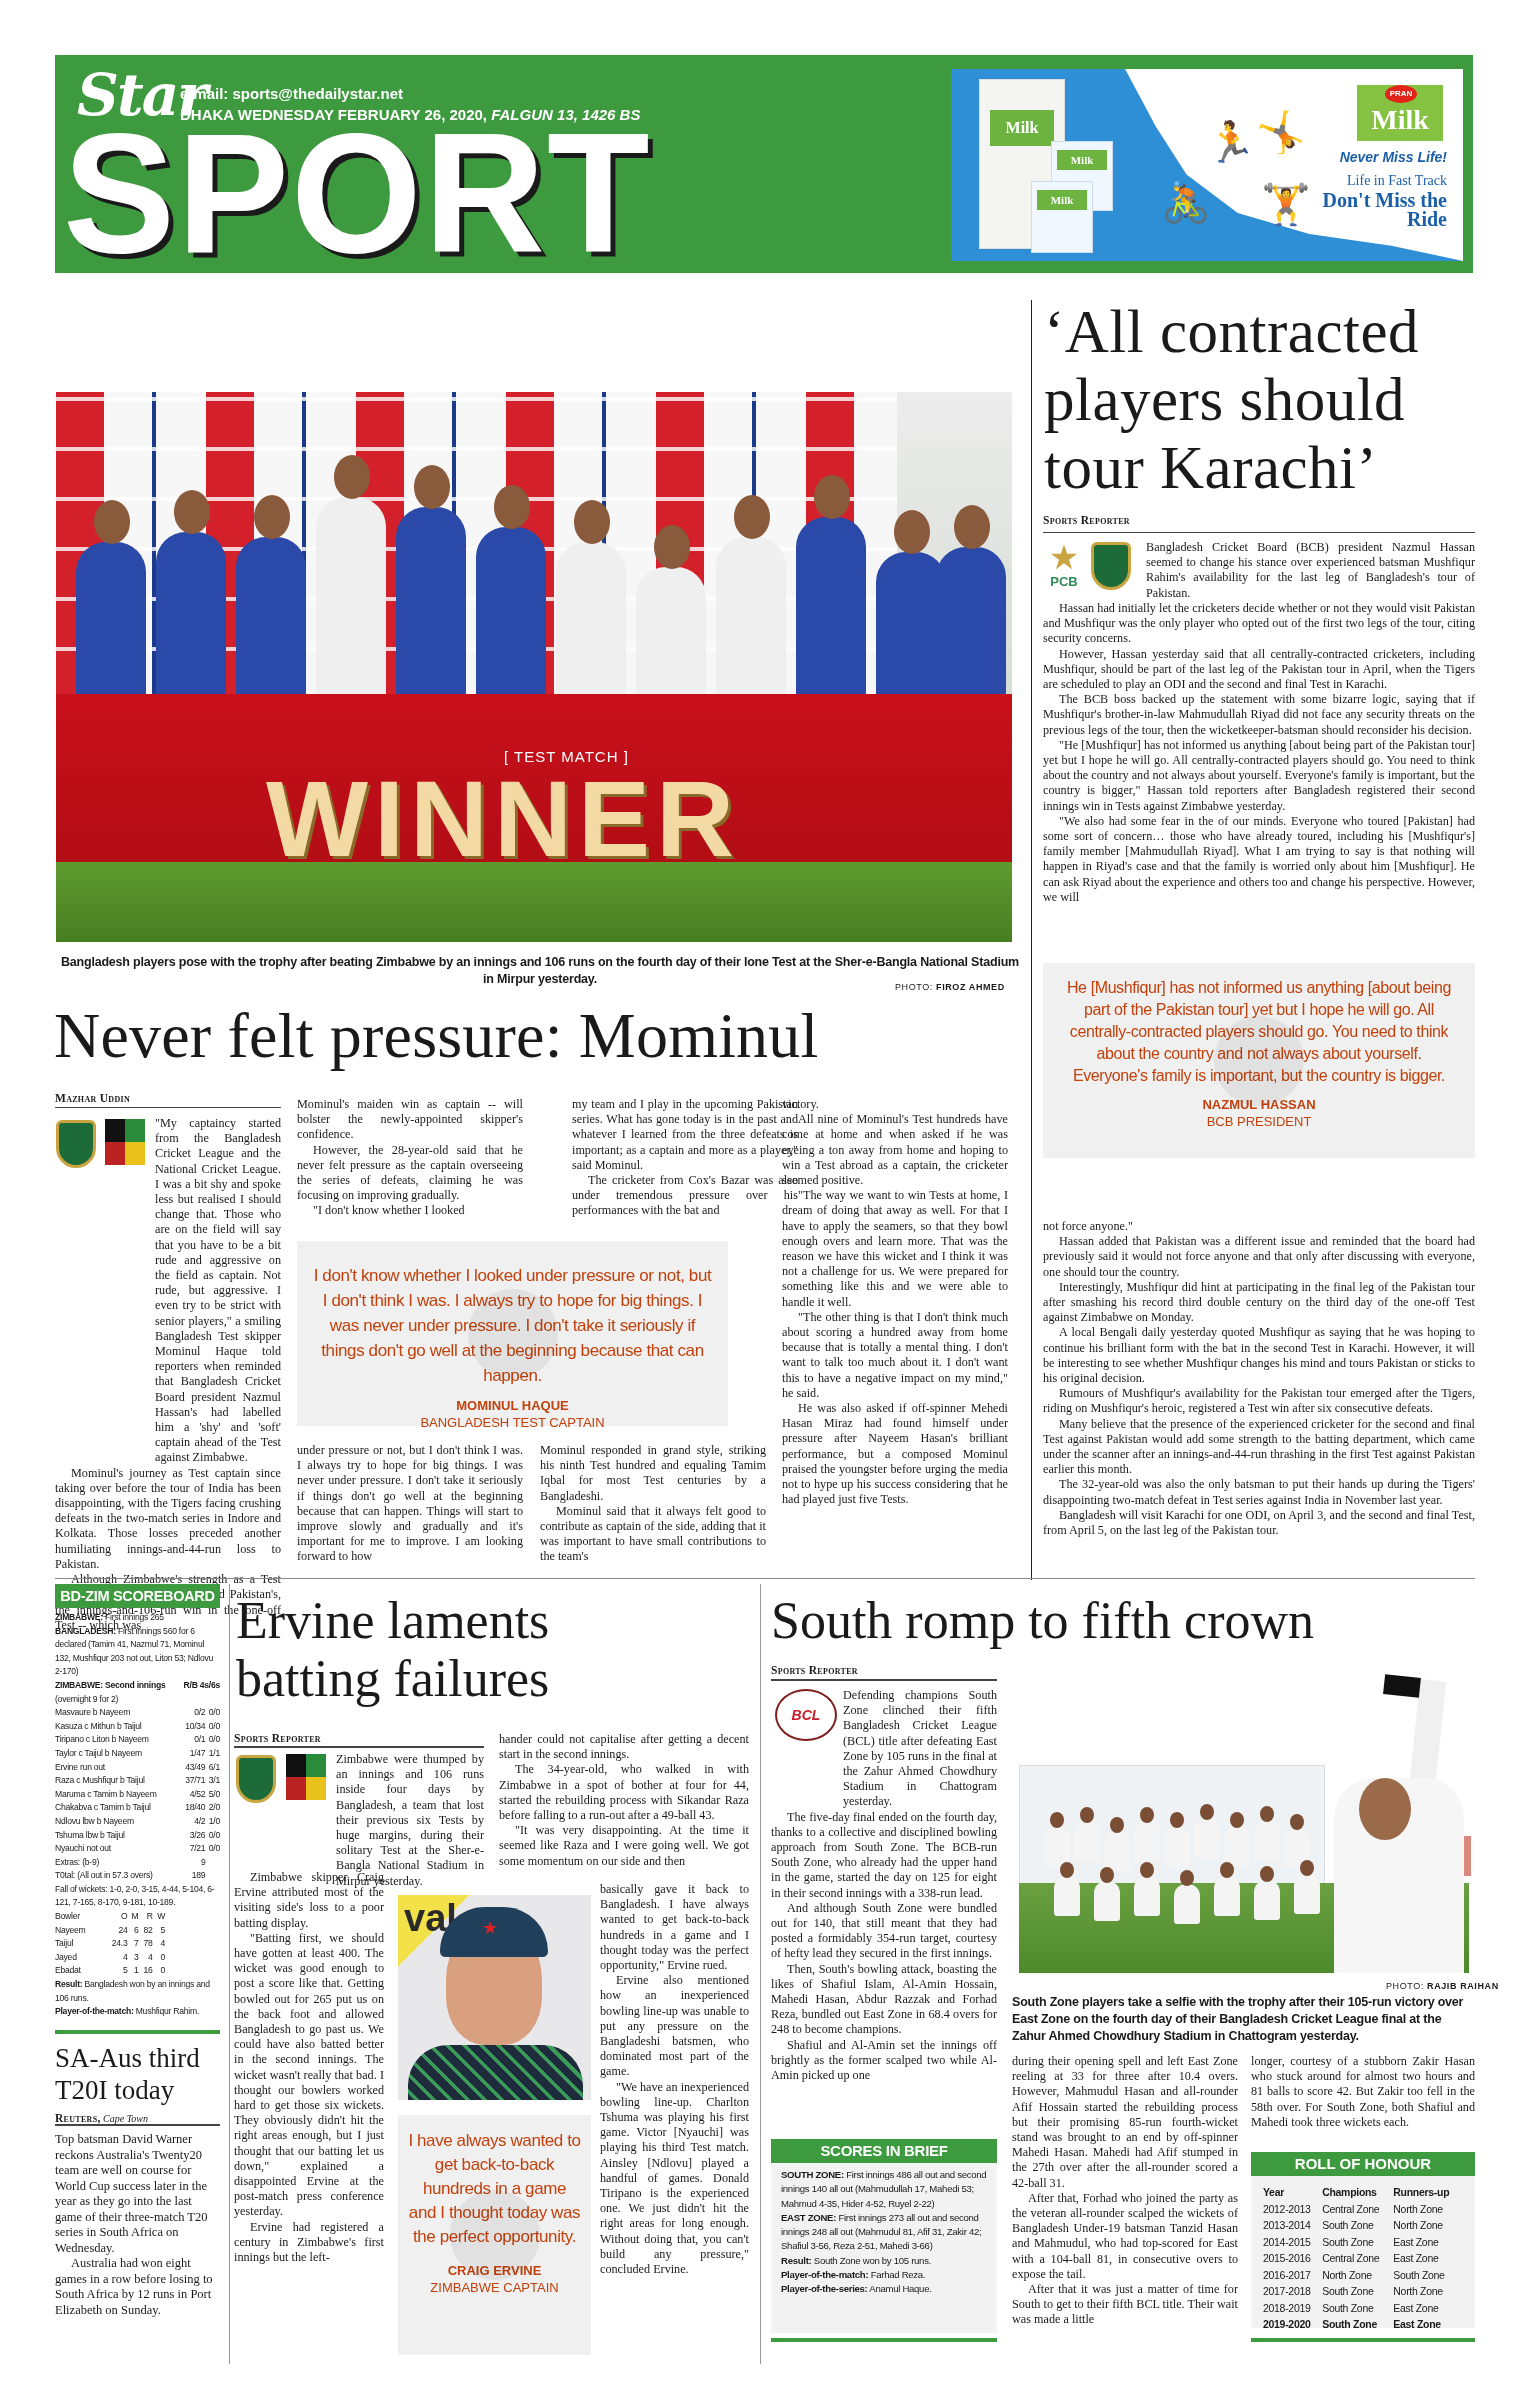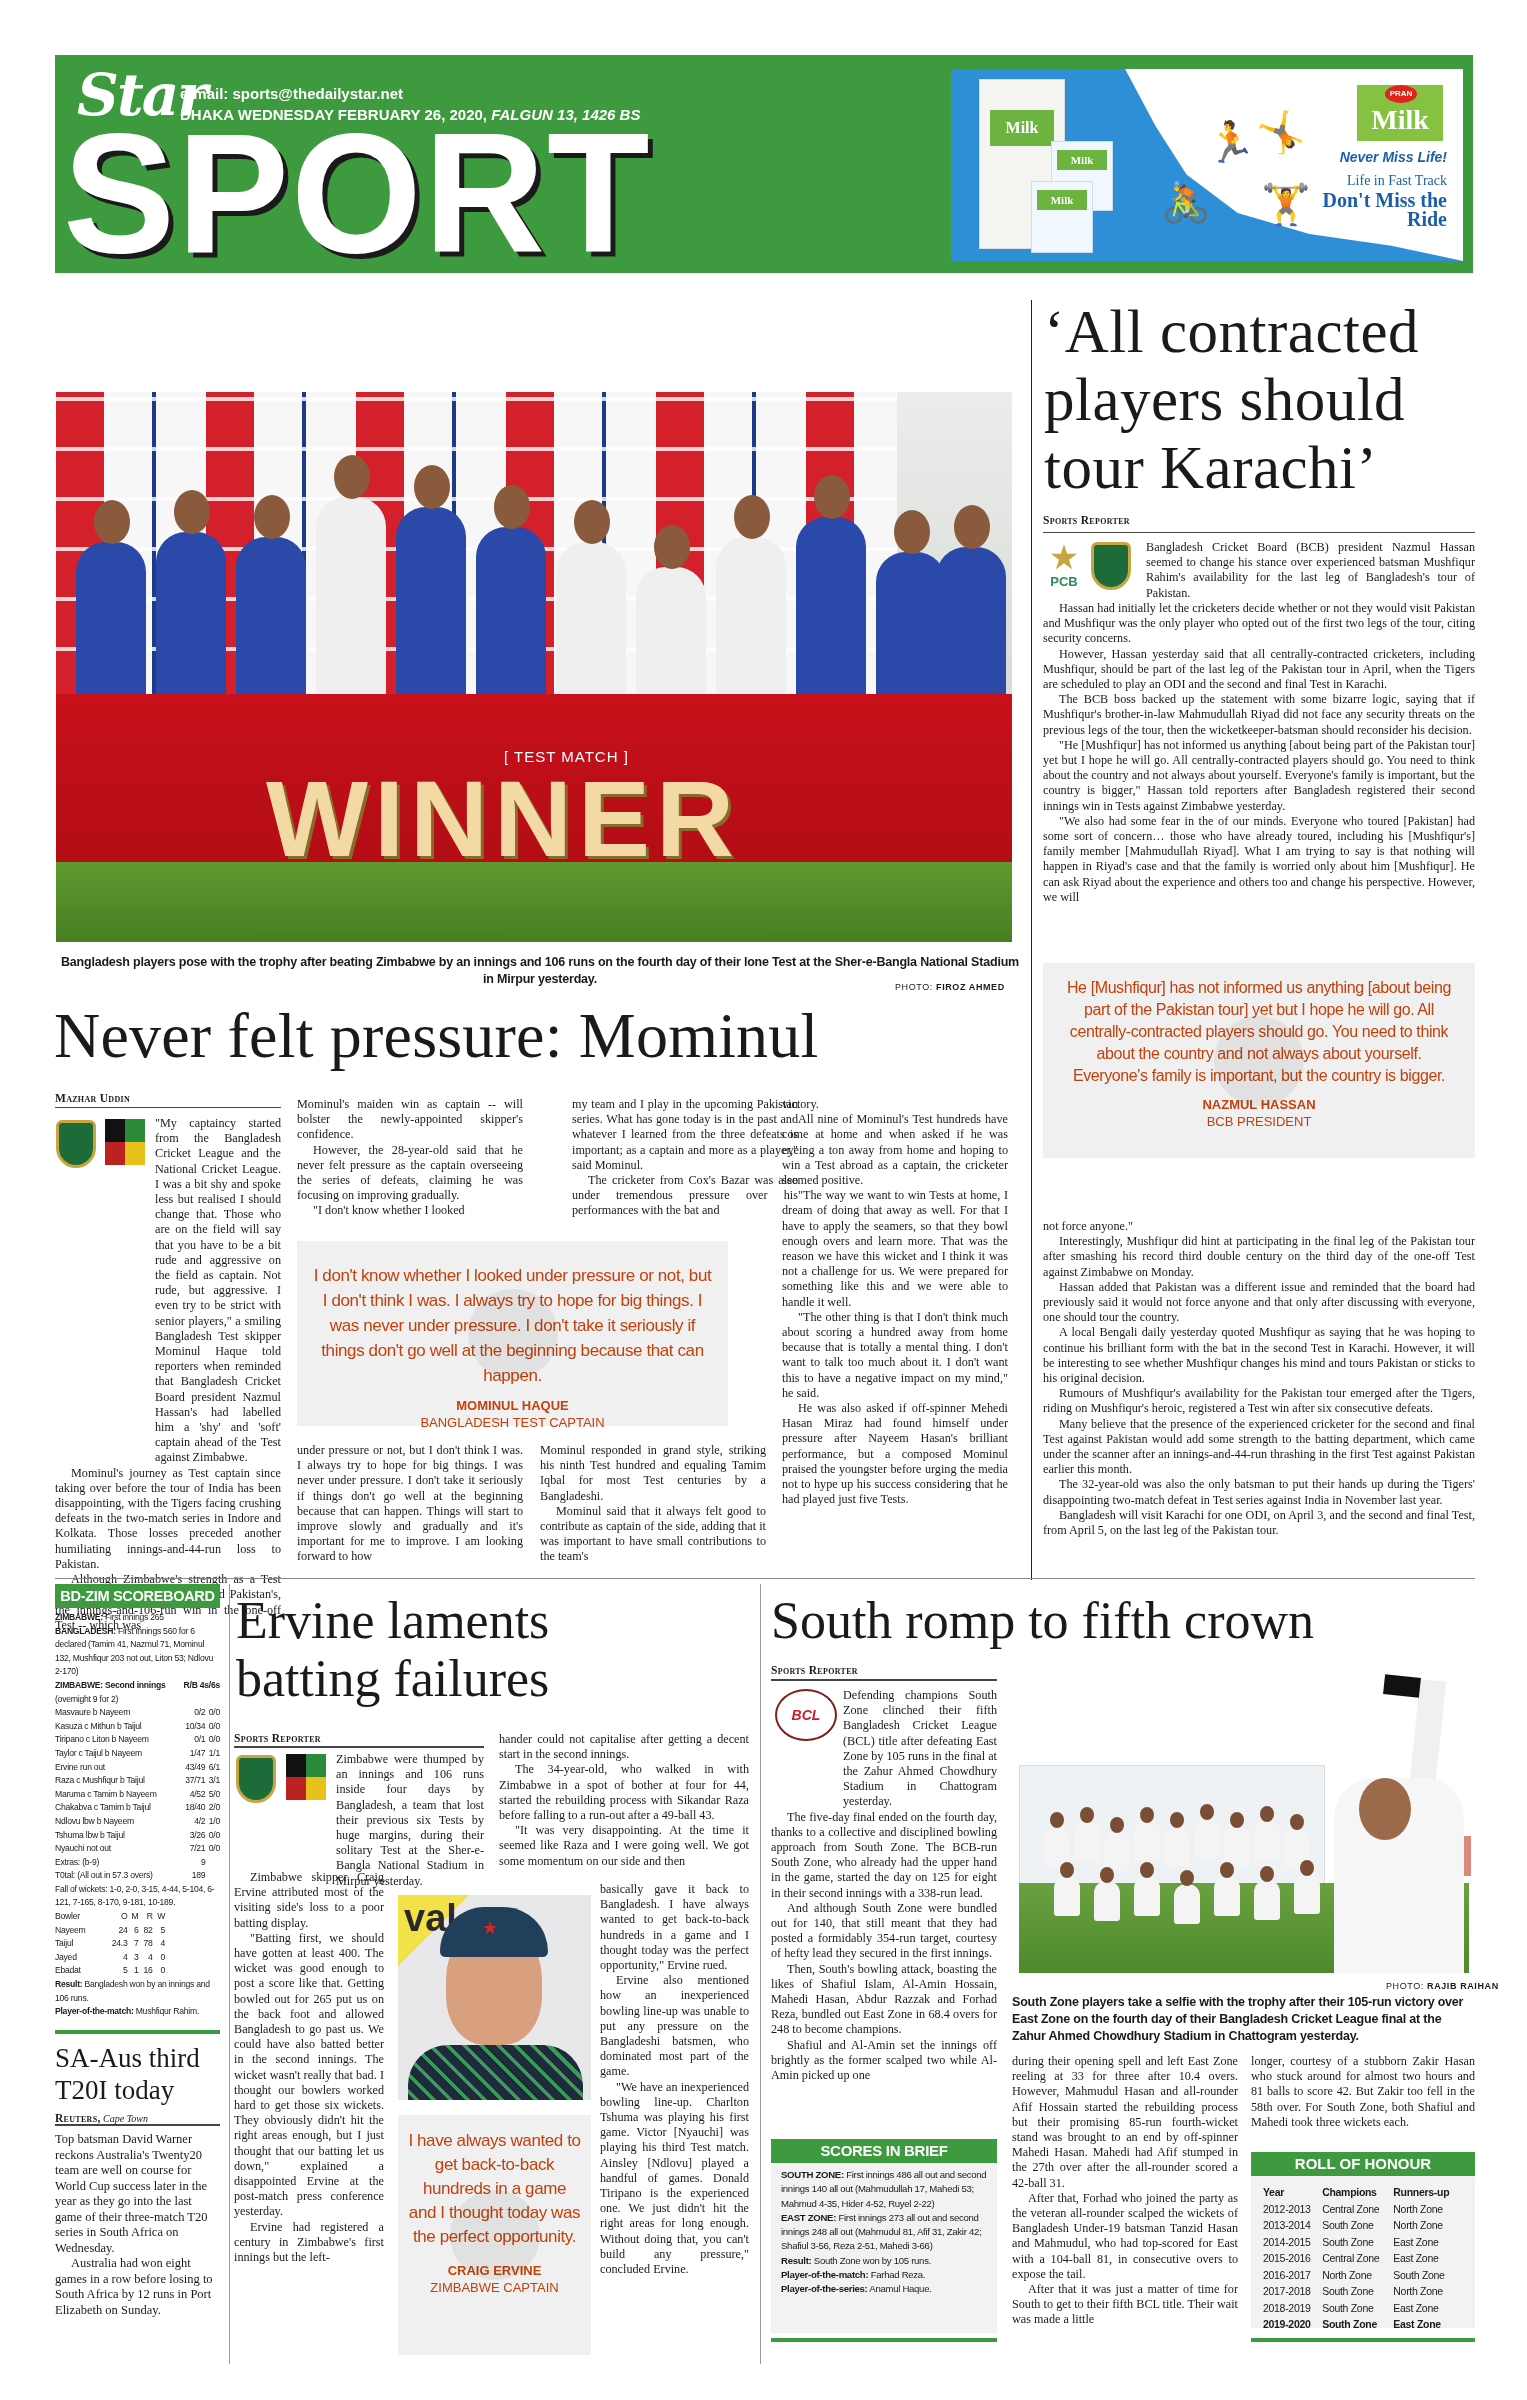--- a/index.html
+++ b/index.html
@@ -219,22 +219,22 @@
   <p>"We also had some fear in the of our minds. Everyone who toured [Pakistan] had some sort of concern… those who have already toured, including his [Mushfiqur's] family member [Mahmudullah Riyad]. What I am trying to say is that nothing will happen in Riyad's case and that the family is worried only about him [Mushfiqur]. He can ask Riyad about the experience and others too and change his perspective. However, we will</p>
 </div>
 <div class="abs quote-box" style="left:1043px; top:963px; width:432px; height:195px; padding:14px 20px;">
   <div class="quote-mark"></div>
   <div class="qt">He [Mushfiqur] has not informed us anything [about being part of the Pakistan tour] yet but I hope he will go. All centrally-contracted players should go. You need to think about the country and not always about yourself. Everyone's family is important, but the country is bigger.</div>
   <div class="qn">NAZMUL HASSAN</div>
   <div class="qr">BCB PRESIDENT</div>
 </div>
 <div class="abs body-text" style="left:1043px; top:1219px; width:432px;">
   <p class="noind">not force anyone."</p>
+  <p>Hassan added that Pakistan was a different issue and reminded that the board had previously said it would not force anyone and that only after discussing with everyone, one should tour the country.</p>
   <p>Interestingly, Mushfiqur did hint at participating in the final leg of the Pakistan tour after smashing his record third double century on the third day of the one-off Test against Zimbabwe on Monday.</p>
-  <p>Hassan added that Pakistan was a different issue and reminded that the board had previously said it would not force anyone and that only after discussing with everyone, one should tour the country.</p>
   <p>A local Bengali daily yesterday quoted Mushfiqur as saying that he was hoping to continue his brilliant form with the bat in the second Test in Karachi. However, it will be interesting to see whether Mushfiqur changes his mind and tours Pakistan or sticks to his original decision.</p>
   <p>Rumours of Mushfiqur's availability for the Pakistan tour emerged after the Tigers, riding on Mushfiqur's heroic, registered a Test win after six consecutive defeats.</p>
   <p>Many believe that the presence of the experienced cricketer for the second and final Test against Pakistan would add some strength to the batting department, which came under the scanner after an innings-and-44-run thrashing in the first Test against Pakistan earlier this month.</p>
   <p>The 32-year-old was also the only batsman to put their hands up during the Tigers' disappointing two-match defeat in Test series against India in November last year.</p>
   <p>Bangladesh will visit Karachi for one ODI, on April 3, and the second and final Test, from April 5, on the last leg of the Pakistan tour.</p>
 </div>
 
 <div class="abs serif h-mominul">Never felt pressure: Mominul</div>
 <div class="abs byline" style="left:55px; top:1092px;">Mazhar Uddin</div>
 <div class="abs hrule" style="left:55px; top:1107px; width:226px;"></div>

